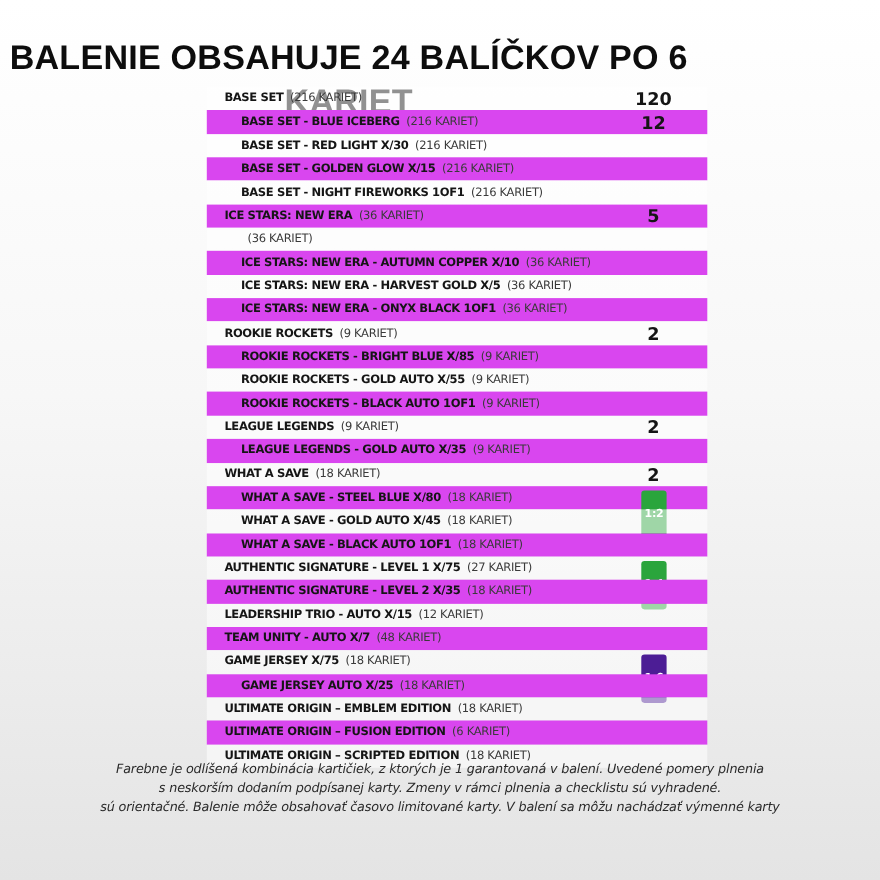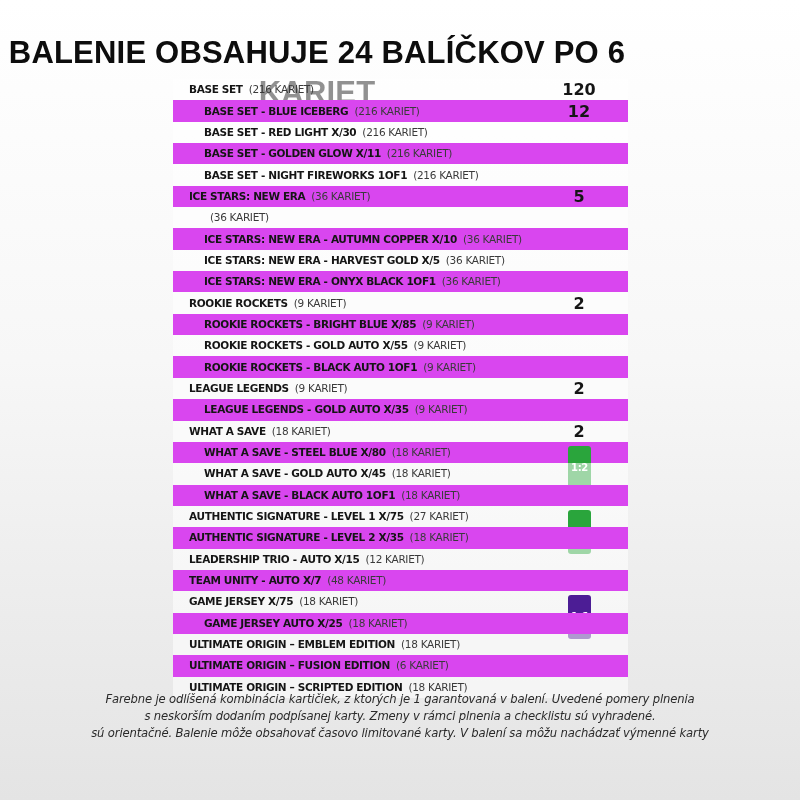--- a/index.html
+++ b/index.html
@@ -25,21 +25,21 @@
       font-weight: bold;
       font-size: 31px;
       letter-spacing: 0.2px;
       color: #0d0d0d;
       margin: 0;
       line-height: 40px;
     }
     .table {
       position: absolute;
       top: 79px;
-      left: 173px;
+      left: 188px;
       width: 455px;
     }
     .row {
       height: 21.35px;
       display: flex;
       align-items: center;
       position: relative;
       background: rgba(255,255,255,0.55);
       font-size: 10.5px;
       line-height: 21px;
@@ -132,21 +132,21 @@
       <span class="qty">12</span>
     </div>
     <div class="row sub">
       <div class="label">
         <span class="name">BASE SET - RED LIGHT X/30</span>
         <span class="count">(216 KARIET)</span>
       </div>
     </div>
     <div class="row alt sub">
       <div class="label">
-        <span class="name">BASE SET - GOLDEN GLOW X/11</span>
+        <span class="name">BASE SET - GOLDEN GLOW X/15</span>
         <span class="count">(216 KARIET)</span>
       </div>
     </div>
     <div class="row sub">
       <div class="label">
         <span class="name">BASE SET - NIGHT FIREWORKS 1OF1</span>
         <span class="count">(216 KARIET)</span>
       </div>
     </div>
     <div class="row alt">

